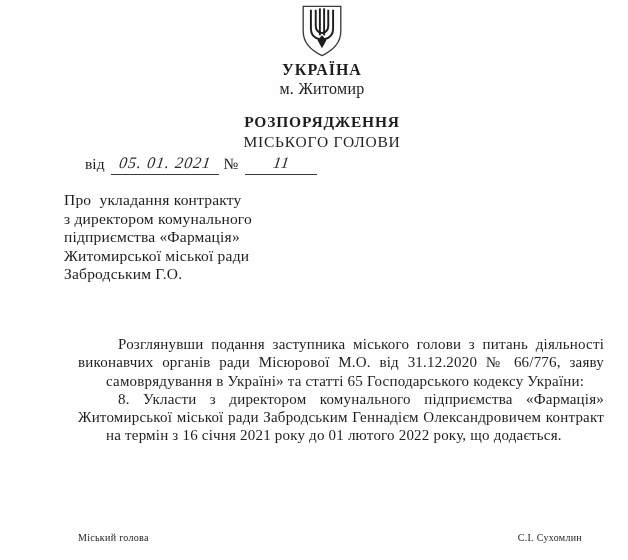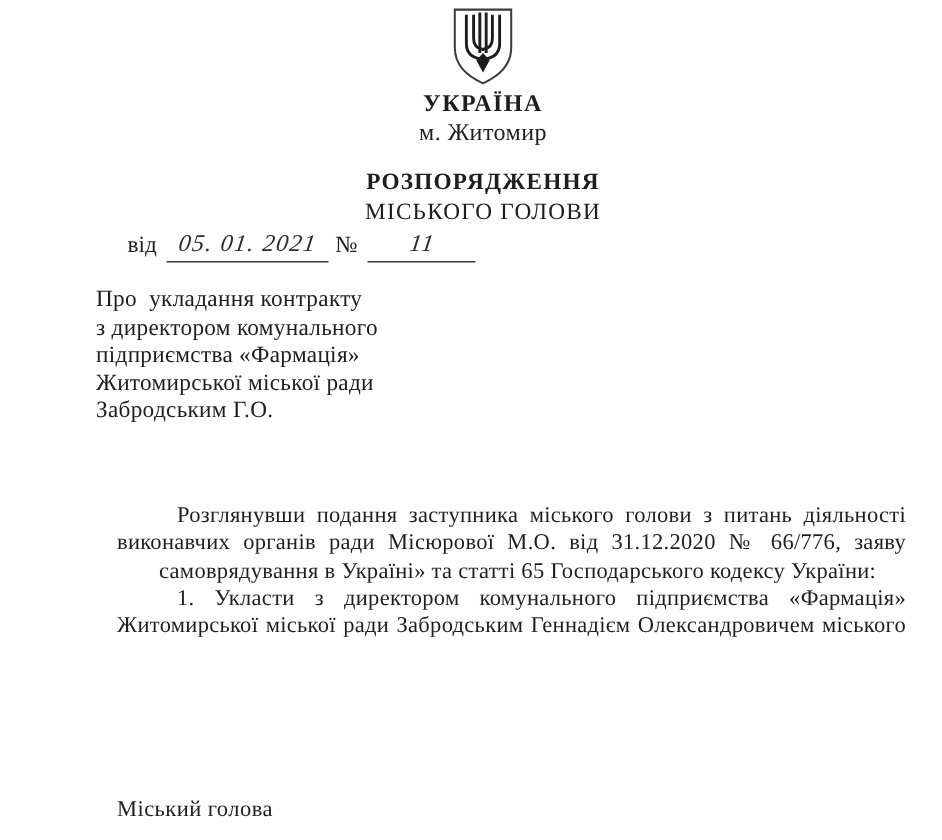--- a/index.html
+++ b/index.html
@@ -99,21 +99,21 @@
   }
   .bline.first { text-indent: 40px; }
   .bline.last { text-align-last: left; white-space: normal; margin-left: 28px; }
 
   
   .signature-row {
     position: absolute;
     top: 532px; left: 78px; right: 46px;
     display: flex;
     justify-content: space-between;
-    font-size: 15px;
+    font-size: 10px;
     letter-spacing: 0.3px;
   }
 </style>
 </head>
 <body>
 
 <div class="page">
 
   <header class="doc-header">
     <svg class="emblem" viewBox="0 0 44 56" xmlns="http://www.w3.org/2000/svg">
@@ -144,22 +144,24 @@
 Житомирської міської ради
 Забродським Г.О.</div>
 
   <div class="doc-body">
     <p class="para">
       <span class="bline first">Розглянувши подання заступника міського голови з питань діяльності</span>
       <span class="bline">виконавчих органів ради Місюрової М.О. від 31.12.2020 № 66/776, заяву</span>
       <span class="bline last">самоврядування в Україні» та статті 65 Господарського кодексу України:</span>
     </p>
     <p class="para">
-      <span class="bline first">1. Укласти з директором комунального підприємства «Фармація»</span>
-      <span class="bline">Житомирської міської ради Забродським Геннадієм Олександровичем міського</span>
+      <span class="bline first">8. Укласти з директором комунального підприємства «Фармація»</span>
+      <span class="bline">Житомирської міської ради Забродським Геннадієм Олександровичем контракт</span>
+      <span class="bline last">на термін з 16 січня 2021 року до 01 лютого 2022 року, що додається.</span>
     </p>
   </div>
 
   <div class="signature-row">
     <span>Міський голова</span>
+    <span>С.І. Сухомлин</span>
   </div>
 
 </div>
 
 </body></html>

